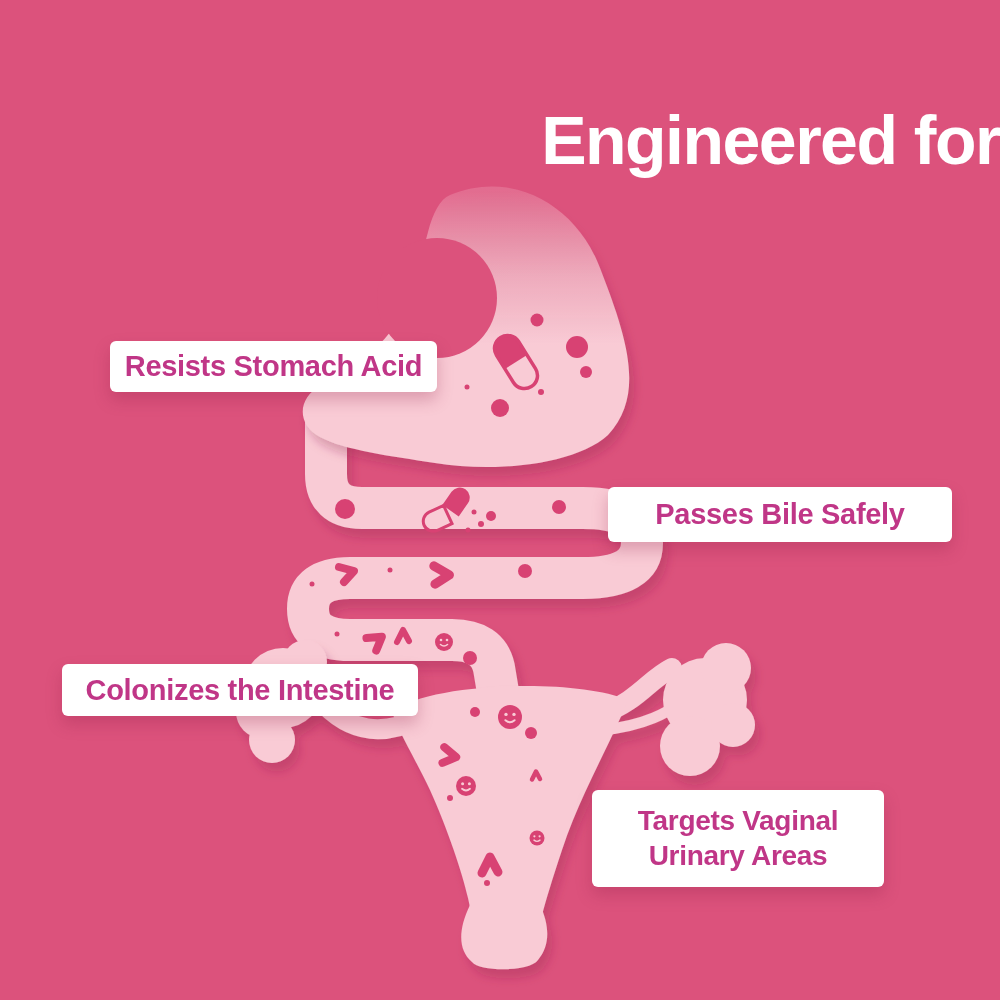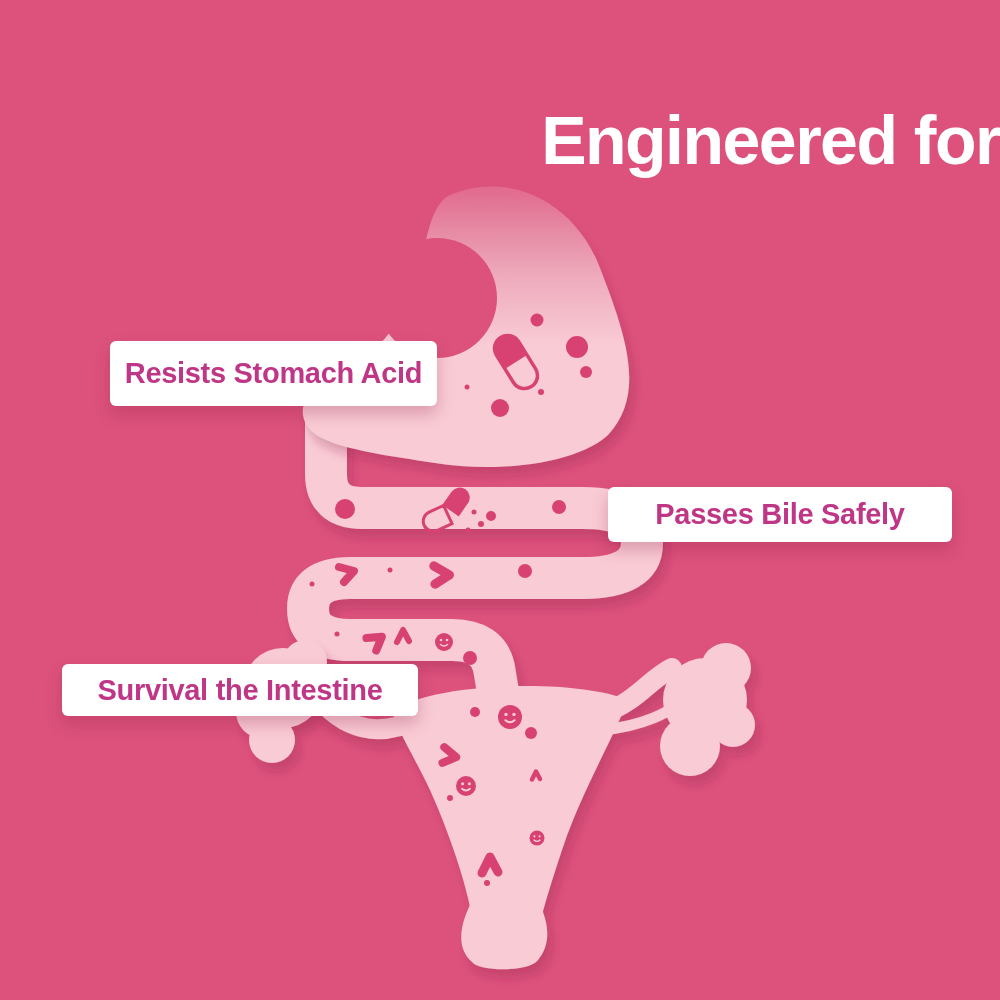--- a/index.html
+++ b/index.html
@@ -42,21 +42,21 @@
     box-shadow: 0 8px 16px rgba(142, 31, 72, 0.28);
     color: #c03687;
     font-weight: 700;
     display: flex;
     align-items: center;
     justify-content: center;
     text-align: center;
     font-size: 29px;
     letter-spacing: -0.3px;
   }
-  .callout-stomach   { left: 110px; top: 341px; width: 327px; height: 65px; }
+  .callout-stomach   { left: 110px; top: 341px; width: 327px; height: 51px; }
   .callout-bile      { left: 608px; top: 487px; width: 344px; height: 55px; }
   .callout-intestine { left: 62px;  top: 664px; width: 356px; height: 52px; }
   .callout-vaginal   { left: 592px; top: 790px; width: 292px; height: 97px;
                        flex-direction: column; font-size: 28px; line-height: 1.24; }
 </style>
 </head>
 <body>
 
 <div class="stage">
 
@@ -204,17 +204,21 @@
 
   <div class="callout callout-stomach">
     <span>Resists Stomach Acid</span>
   </div>
 
   <div class="callout callout-bile">
     <span>Passes Bile Safely</span>
   </div>
 
   <div class="callout callout-intestine">
-    <span>Survival the Intestine</span>
-  </div>
-
+    <span>Colonizes the Intestine</span>
+  </div>
+
+  <div class="callout callout-vaginal">
+    <span>Targets Vaginal</span>
+    <span>Urinary Areas</span>
+  </div>
 
 </div>
 
 </body></html>

